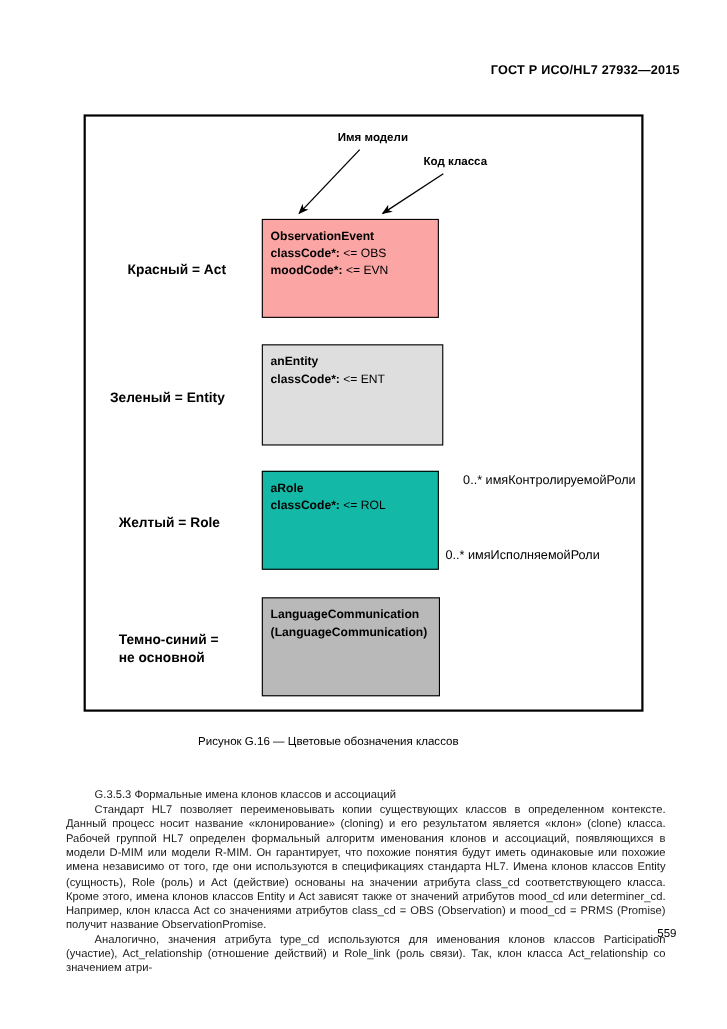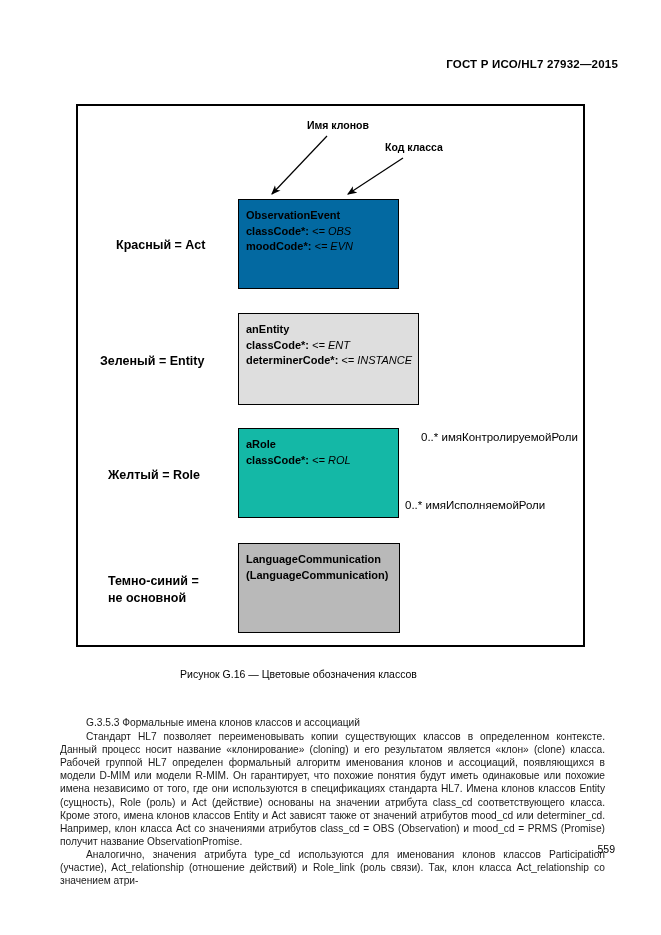--- a/index.html
+++ b/index.html
@@ -61,25 +61,25 @@
   .class-box {
     position: absolute;
     box-sizing: border-box;
     border: 1.5px solid #000000;
     padding: 8px 0 0 7px;
     font-size: 11px;
     line-height: 1.42;
   }
   .class-box .line { white-space: nowrap; }
   .class-box .nm { font-weight: bold; }
-  .class-box .val { font-style: italic; font-weight: normal; }
+  .class-box .val { font-weight: normal; }
   .class-box .wrapline { white-space: normal; }
 
   .box-observation { left: 160px; top: 93px;  width: 161px; height: 90px; background: #dedede; }
-  .box-entity      { left: 160px; top: 207px; width: 181px; height: 92px; background: #dedede; }
+  .box-entity      { left: 160px; top: 207px; width: 165px; height: 92px; background: #dedede; }
   .box-role        { left: 160px; top: 322px; width: 161px; height: 90px; background: #ffffff; }
   .box-language    { left: 160px; top: 437px; width: 162px; height: 90px; background: #b9b9b9; }
 
   
   .callout {
     position: absolute;
     font-size: 10.5px;
     font-weight: bold;
     white-space: nowrap;
   }
@@ -138,62 +138,58 @@
 </style>
 </head>
 <body>
 
 <div class="page">
 
   <div class="doc-header">ГОСТ Р ИСО/HL7 27932—2015</div>
 
   <div class="figure-frame">
 
-    <div class="callout callout-clone-name">Имя клонов</div>
+    <div class="callout callout-clone-name">Имя модели</div>
     <div class="callout callout-class-code">Код класса</div>
 
     <svg class="arrows" viewBox="0 0 509 543" xmlns="http://www.w3.org/2000/svg">
       <defs>
         <marker id="ah" markerWidth="9" markerHeight="9" refX="7" refY="3.2" orient="auto" markerUnits="strokeWidth">
           <path d="M0,0 L8,3.2 L0,6.4 L2.2,3.2 z" fill="#000000"></path>
         </marker>
       </defs>
       <line x1="249" y1="30" x2="194" y2="88" stroke="#000000" stroke-width="1.2" marker-end="url(#ah)"></line>
       <line x1="325" y1="52" x2="270" y2="88" stroke="#000000" stroke-width="1.2" marker-end="url(#ah)"></line>
     </svg>
 
     <div class="legend-label legend-act">Красный = Act</div>
     <div class="legend-label legend-entity">Зеленый = Entity</div>
     <div class="legend-label legend-nonmain">
       <span>Темно-синий =</span><br>
       <span>не основной</span>
     </div>
     <div class="legend-label legend-role">Желтый = Role</div>
 
-    <div class="class-box box-observation" style="background: #0369a1;">
+    <div class="class-box box-observation" style="background: #fca5a5;">
       <div class="line nm">ObservationEvent</div>
       <div class="line">
         <span class="nm">classCode*:</span>
         <span class="val">&lt;= OBS</span>
       </div>
       <div class="line">
         <span class="nm">moodCode*:</span>
         <span class="val">&lt;= EVN</span>
       </div>
     </div>
 
     <div class="class-box box-entity" style="background: rgb(222, 222, 222);">
       <div class="line nm">anEntity</div>
       <div class="line">
         <span class="nm">classCode*:</span>
         <span class="val">&lt;= ENT</span>
-      </div>
-      <div class="wrapline">
-        <span class="nm">determinerCode*:</span>
-        <span class="val">&lt;= INSTANCE</span>
       </div>
     </div>
 
     <div class="class-box box-role" style="background: #14b8a6;">
       <div class="line nm">aRole</div>
       <div class="line">
         <span class="nm">classCode*:</span>
         <span class="val">&lt;= ROL</span>
       </div>
     </div>

